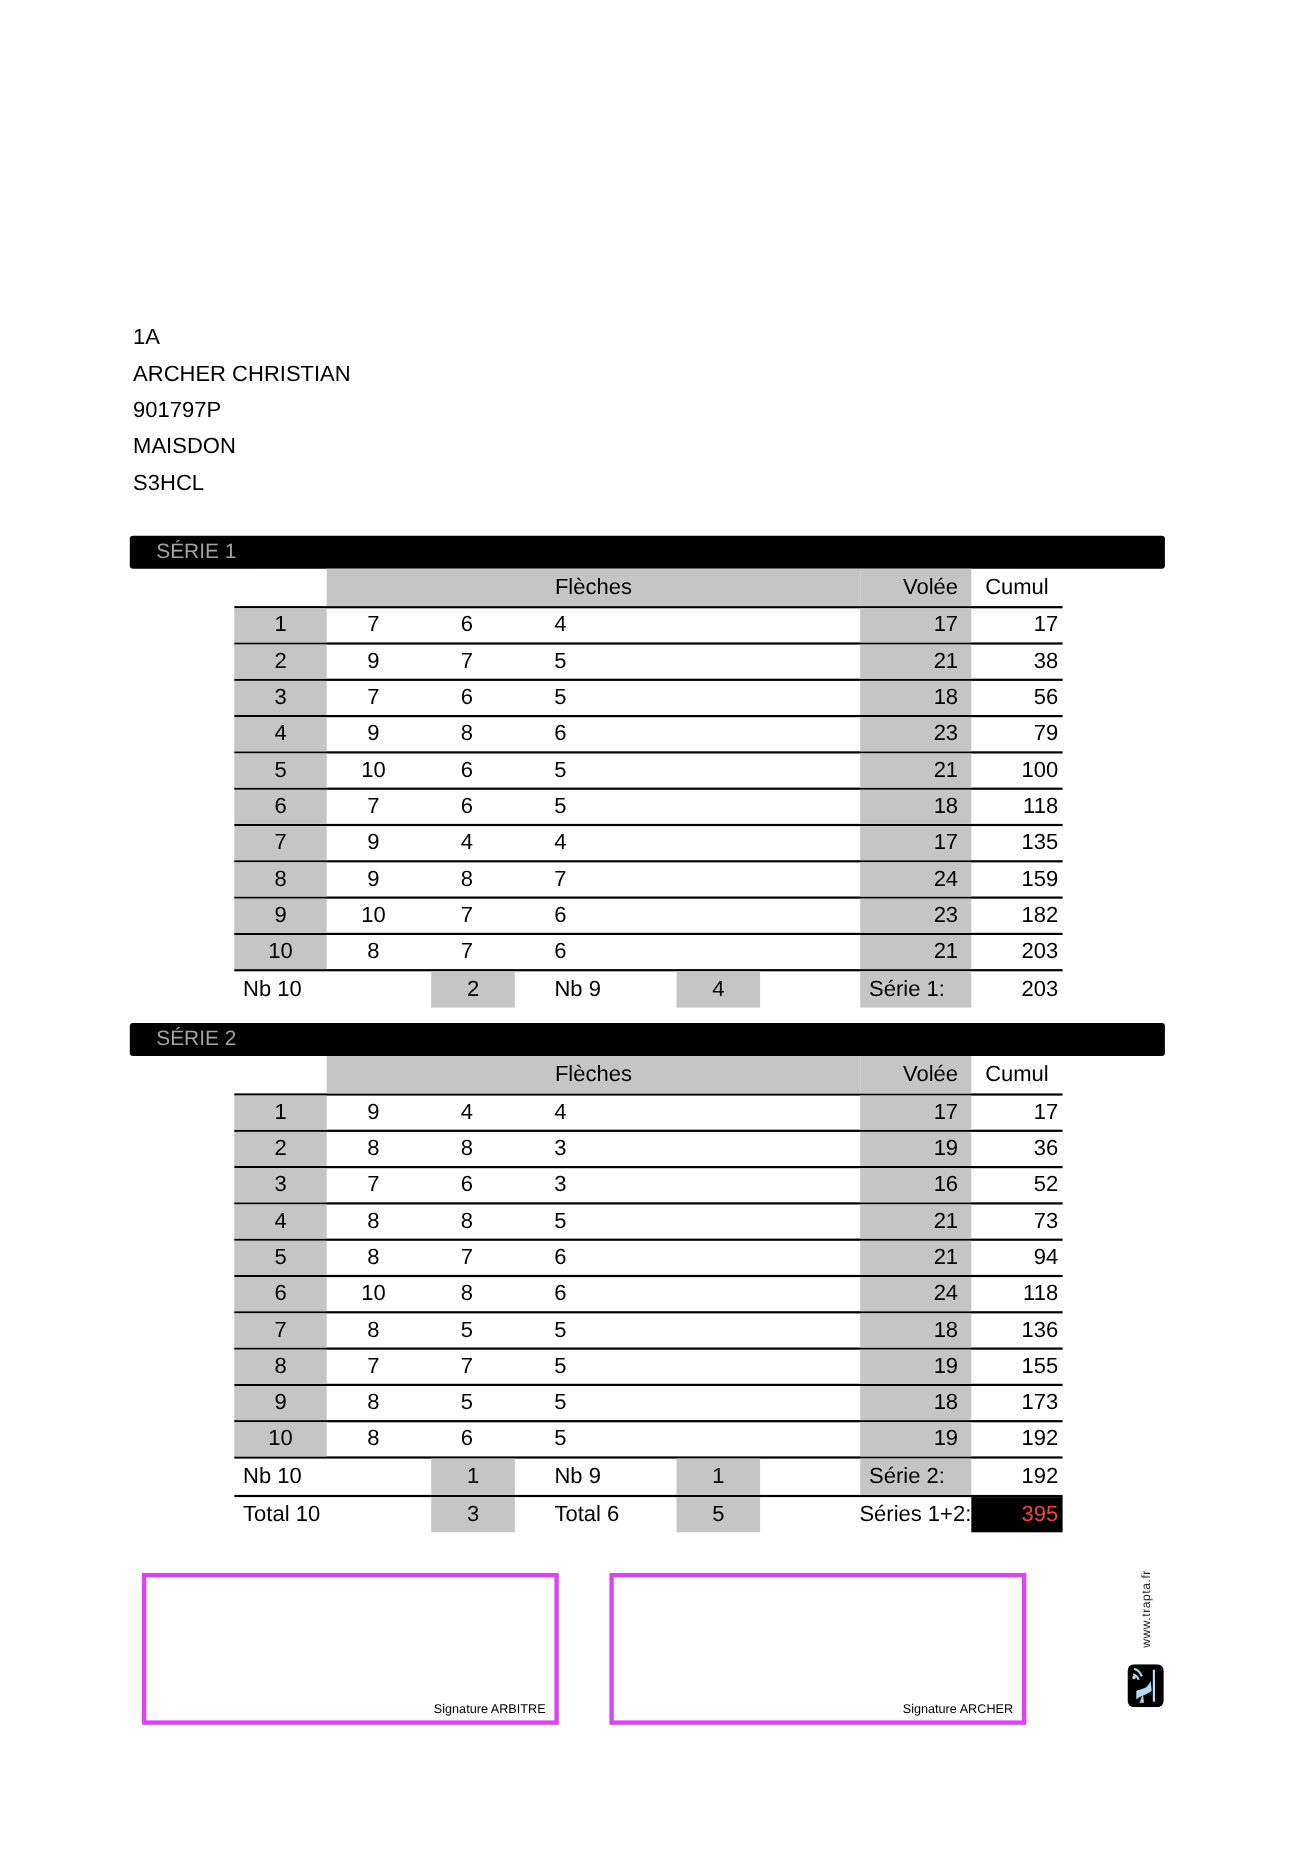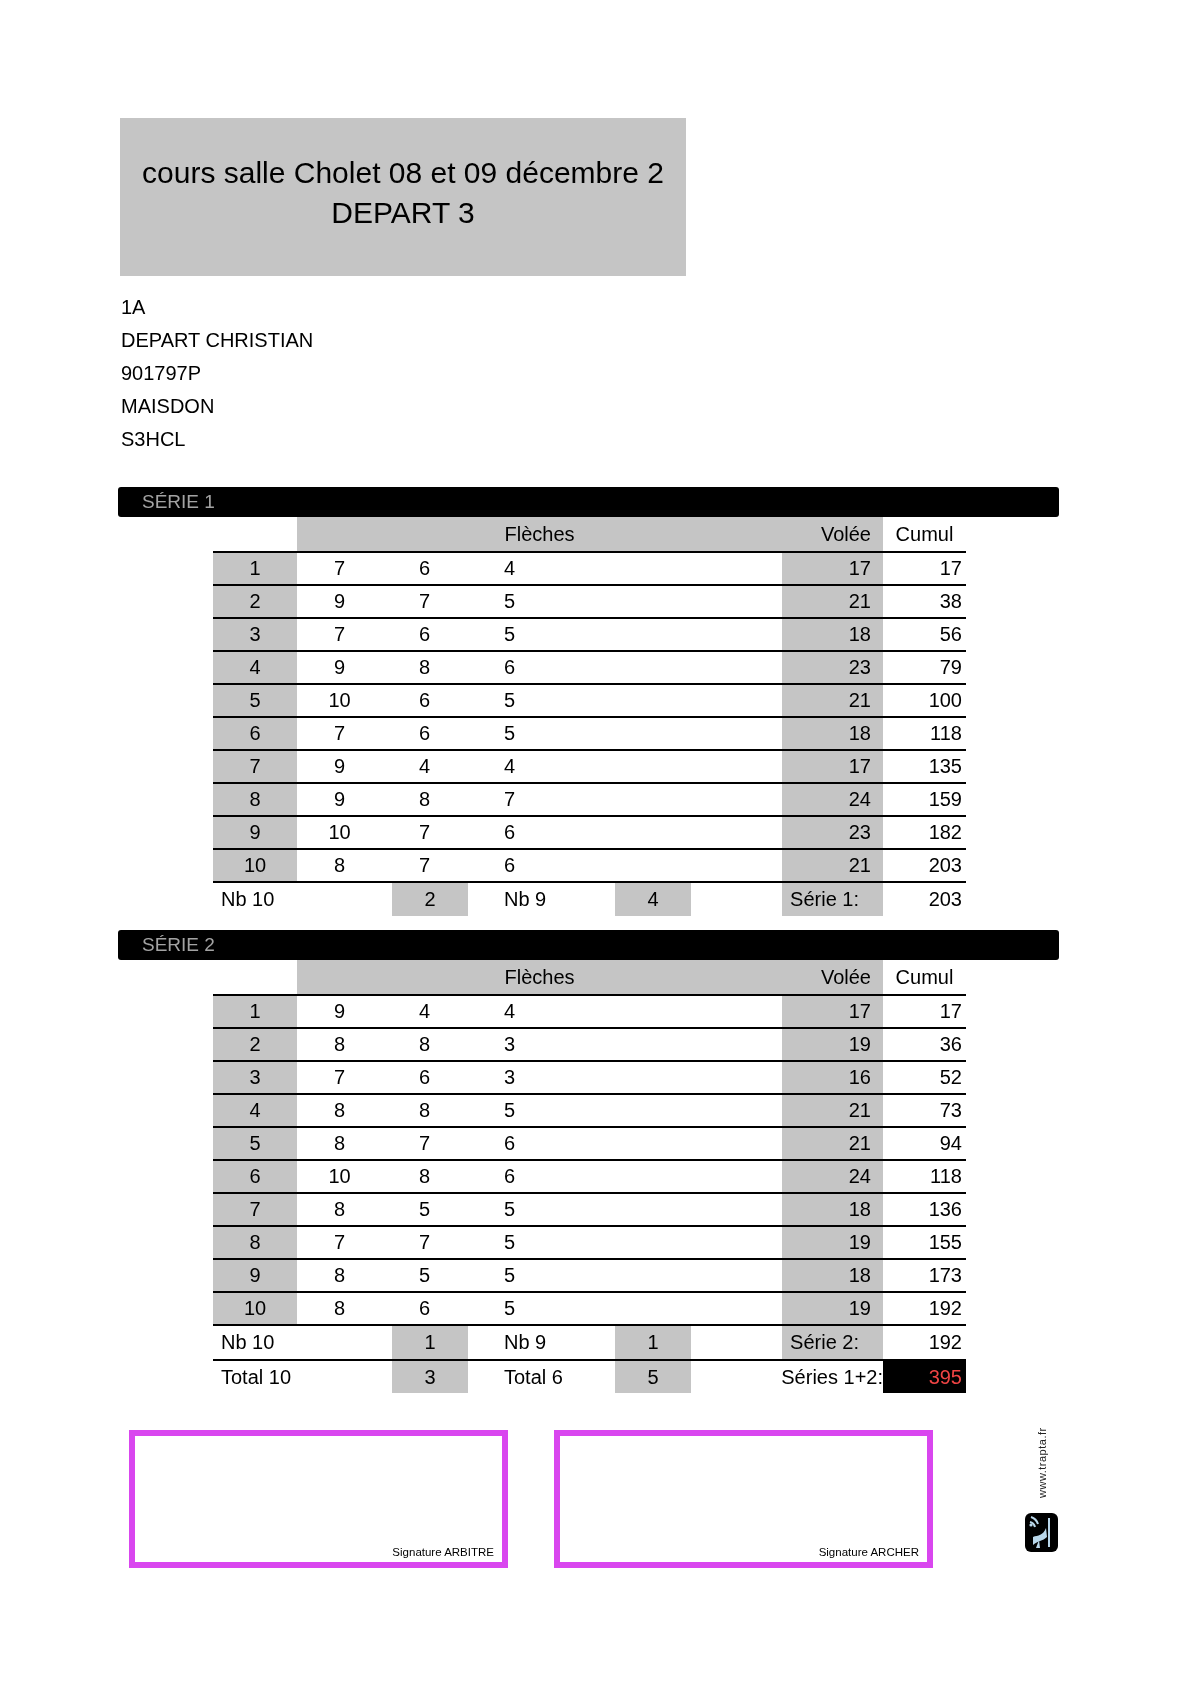--- a/index.html
+++ b/index.html
@@ -46,45 +46,41 @@
   .cum{justify-content:flex-end;padding-right:4px;}
   .fleches{justify-content:center;}
   .cumul-h{justify-content:center;}
   .l1{padding-left:8px;}
   .l2{padding-left:36px;}
   .box{background:#c5c5c5;justify-content:center;}
   .stot{justify-content:flex-end;padding-right:24px;}
   .serlab{grid-column:span 2;justify-content:flex-end;padding-right:0;}
   .blackbox{background:#000;color:#ef4444;}
   
-  .sigbox{position:absolute;top:1430px;width:379px;height:138px;border:6px solid #d946ef;box-sizing:border-box;}
+  .sigbox{position:absolute;top:1430px;width:379px;height:138px;border:4px solid #d946ef;box-sizing:border-box;}
   .sigbox .siglabel{position:absolute;right:8px;bottom:4px;font-size:11.5px;}
   .sig1{left:129px;}
   .sig2{left:554px;}
   
   .trapta-url{
     position:absolute;left:1036px;top:1398px;height:100px;
     writing-mode:vertical-rl;transform:rotate(180deg);
     font-size:11px;letter-spacing:0.5px;color:#222;
   }
   .trapta-icon{position:absolute;left:1025px;top:1513px;width:33px;height:39px;}
 </style>
 </head>
 <body>
 
 <div class="page">
 
-  <div class="title-box">
-    <div class="title-l1">cours salle Cholet 08 et 09 décembre 2</div>
-    <div class="title-l2">DEPART 3</div>
-  </div>
 
   <div class="info">
     <div>1A</div>
-    <div>DEPART CHRISTIAN</div>
+    <div>ARCHER CHRISTIAN</div>
     <div>901797P</div>
     <div>MAISDON</div>
     <div>S3HCL</div>
   </div>
 
   <div class="serie-bar" style="top:487px">
     <span>SÉRIE 1</span>
   </div>
   <div class="score-table" style="top:517px">
     <div class="thead">

